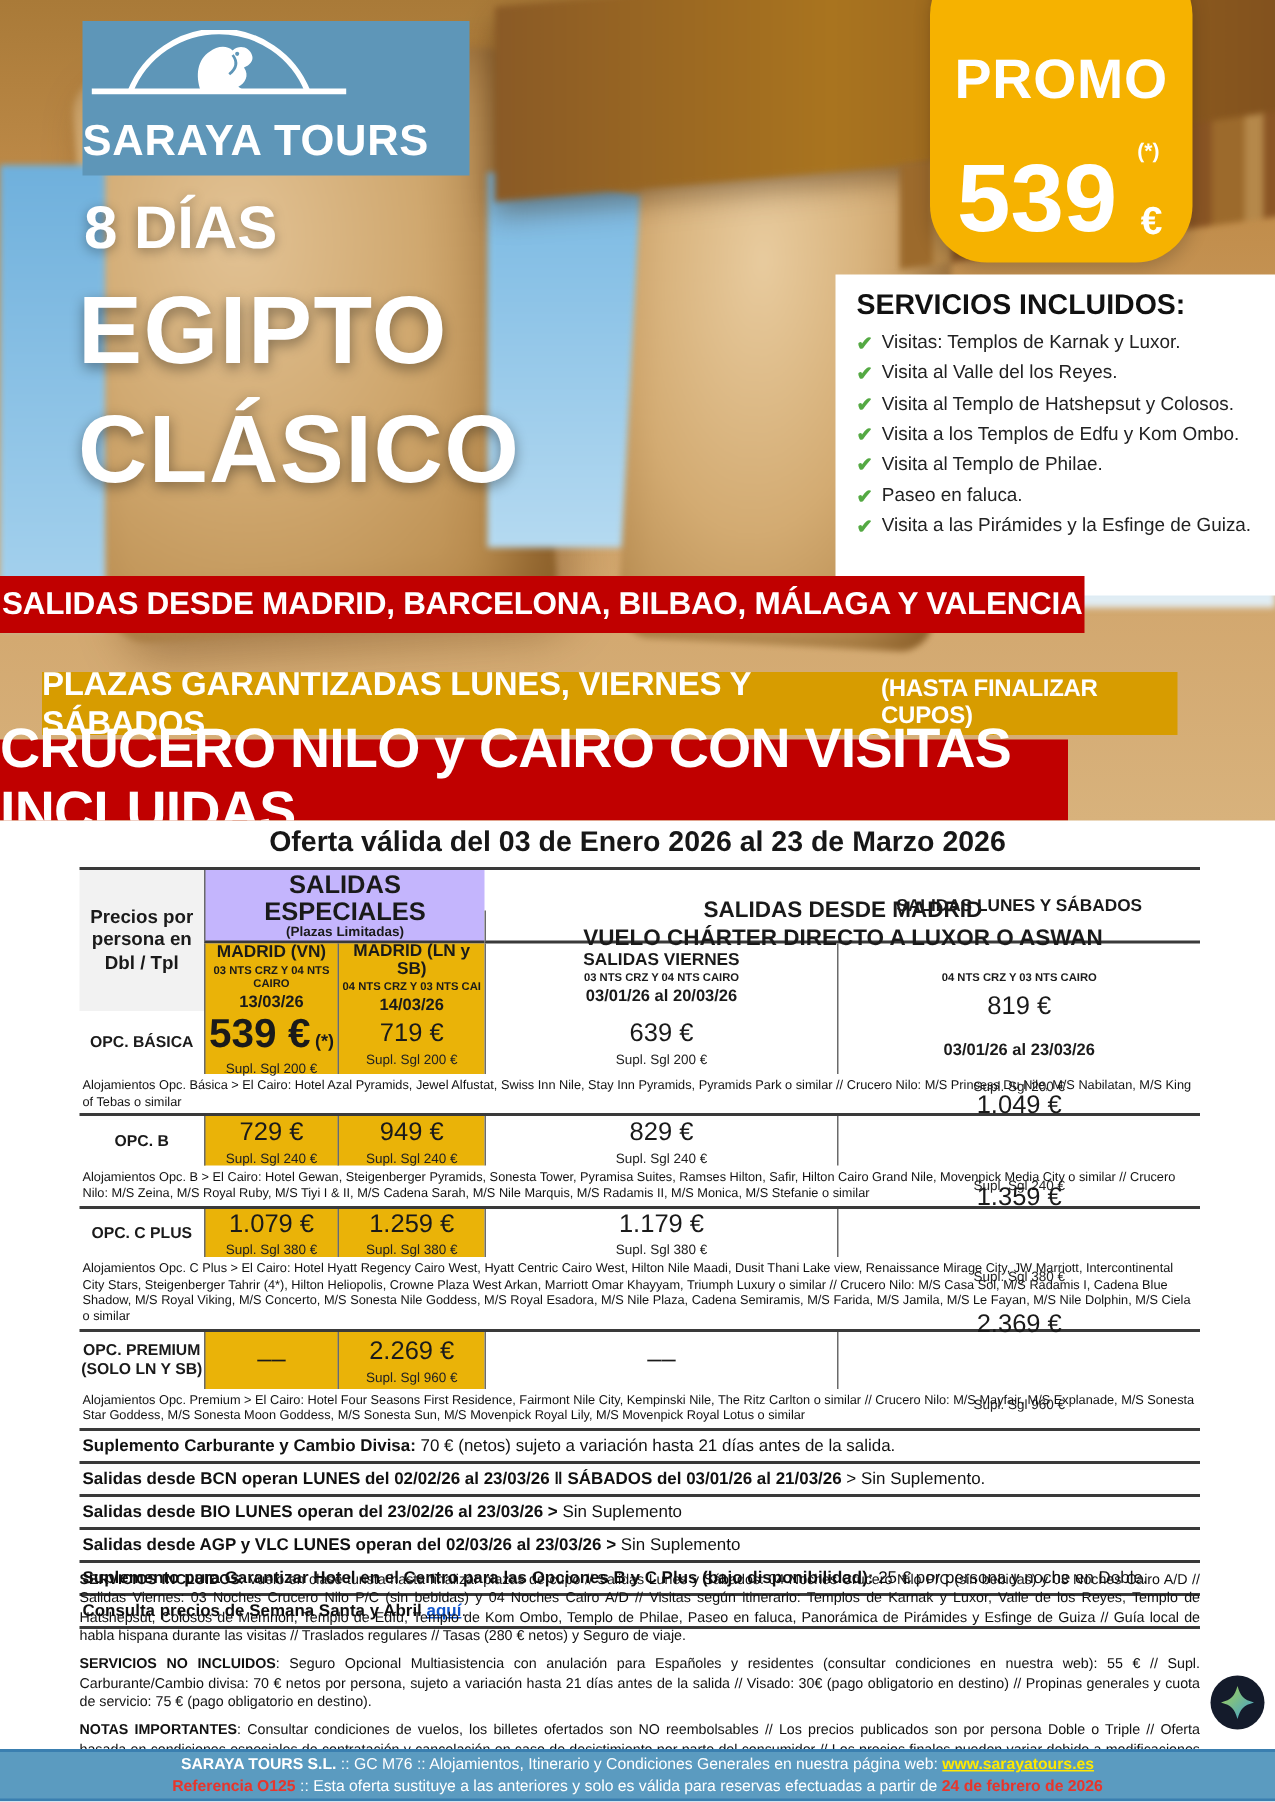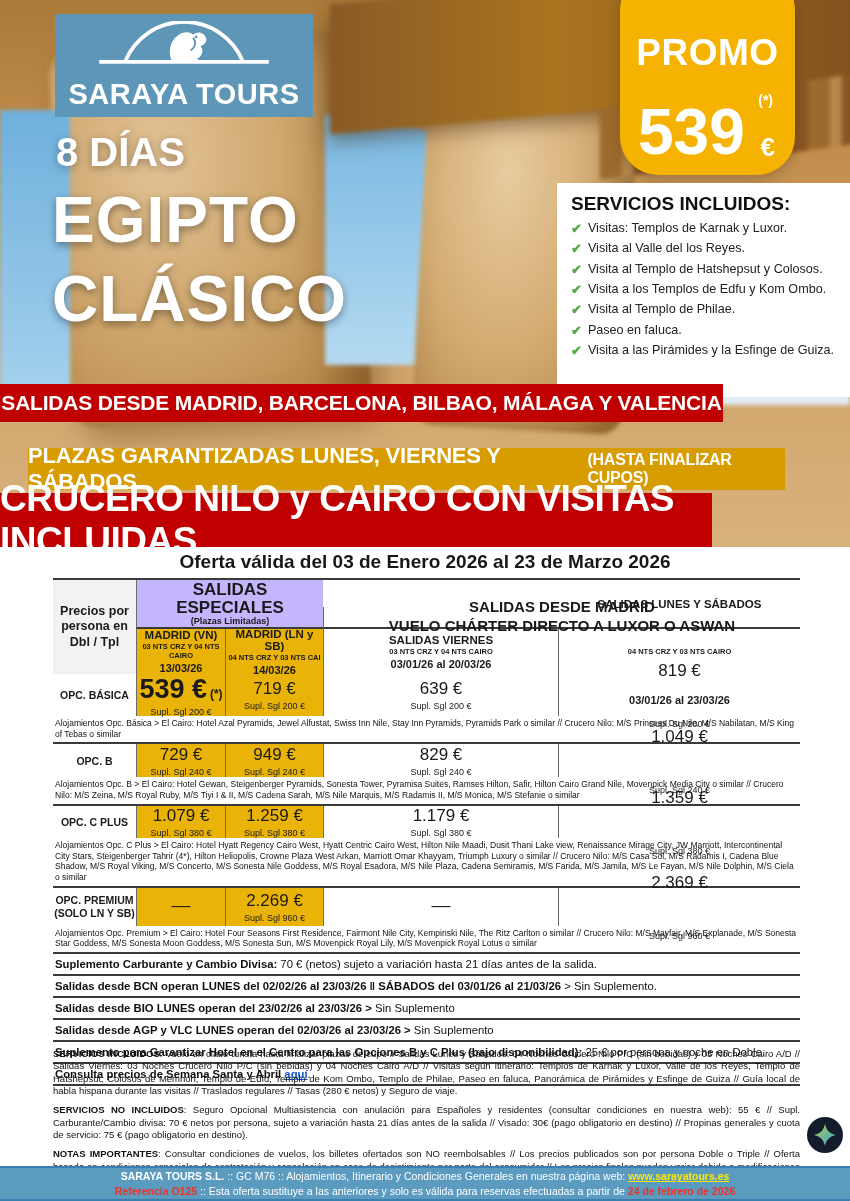--- a/index.html
+++ b/index.html
@@ -21,21 +21,21 @@
   .ph.colA { left:60px; top:40px; width:300px; height:380px; border-radius:26px; transform:rotate(-4deg);
              background:radial-gradient(ellipse at 35% 30%,#e2c294 0%,#cfa76e 45%,#b0803f 100%);
              box-shadow:inset -28px 0 40px rgba(90,50,10,.45), 10px 12px 30px rgba(80,40,5,.35); }
   .ph.colB { left:420px; top:90px; width:210px; height:340px; border-radius:22px; transform:rotate(3deg);
              background:radial-gradient(ellipse at 40% 25%,#e8cb9e 0%,#d3ab72 50%,#a87a3c 100%);
              box-shadow:inset -20px 0 34px rgba(90,50,10,.4); }
   .ph.capital { left:390px; top:40px; width:280px; height:90px; border-radius:40px/28px;
                 background:linear-gradient(180deg,#e3c18c,#c79a58); }
 
   .logo-box { position:absolute; left:55px; top:14px; width:258px; height:103px;
-              background:#5e96b8; display:flex; flex-direction:column; align-items:center;
+              background:#5e96b8; display:flex; flex-direction:column; 
               justify-content:flex-end; padding-bottom:8px; }
   .logo-name { color:#fff; font-weight:bold; font-size:29px; letter-spacing:.5px; line-height:1; margin-top:2px; }
 
   .hero-days  { position:absolute; left:56px; top:130px; color:#fff; font-weight:bold; font-size:40px;
                 text-shadow:0 2px 8px rgba(0,0,0,.35); }
   .hero-t1 { position:absolute; left:52px; top:183px; color:#fff; font-weight:bold; font-size:64px;
              text-shadow:0 3px 9px rgba(0,0,0,.4); letter-spacing:1px; }
   .hero-t2 { position:absolute; left:52px; top:262px; color:#fff; font-weight:bold; font-size:64px;
              text-shadow:0 3px 9px rgba(0,0,0,.4); letter-spacing:1px; }
 

